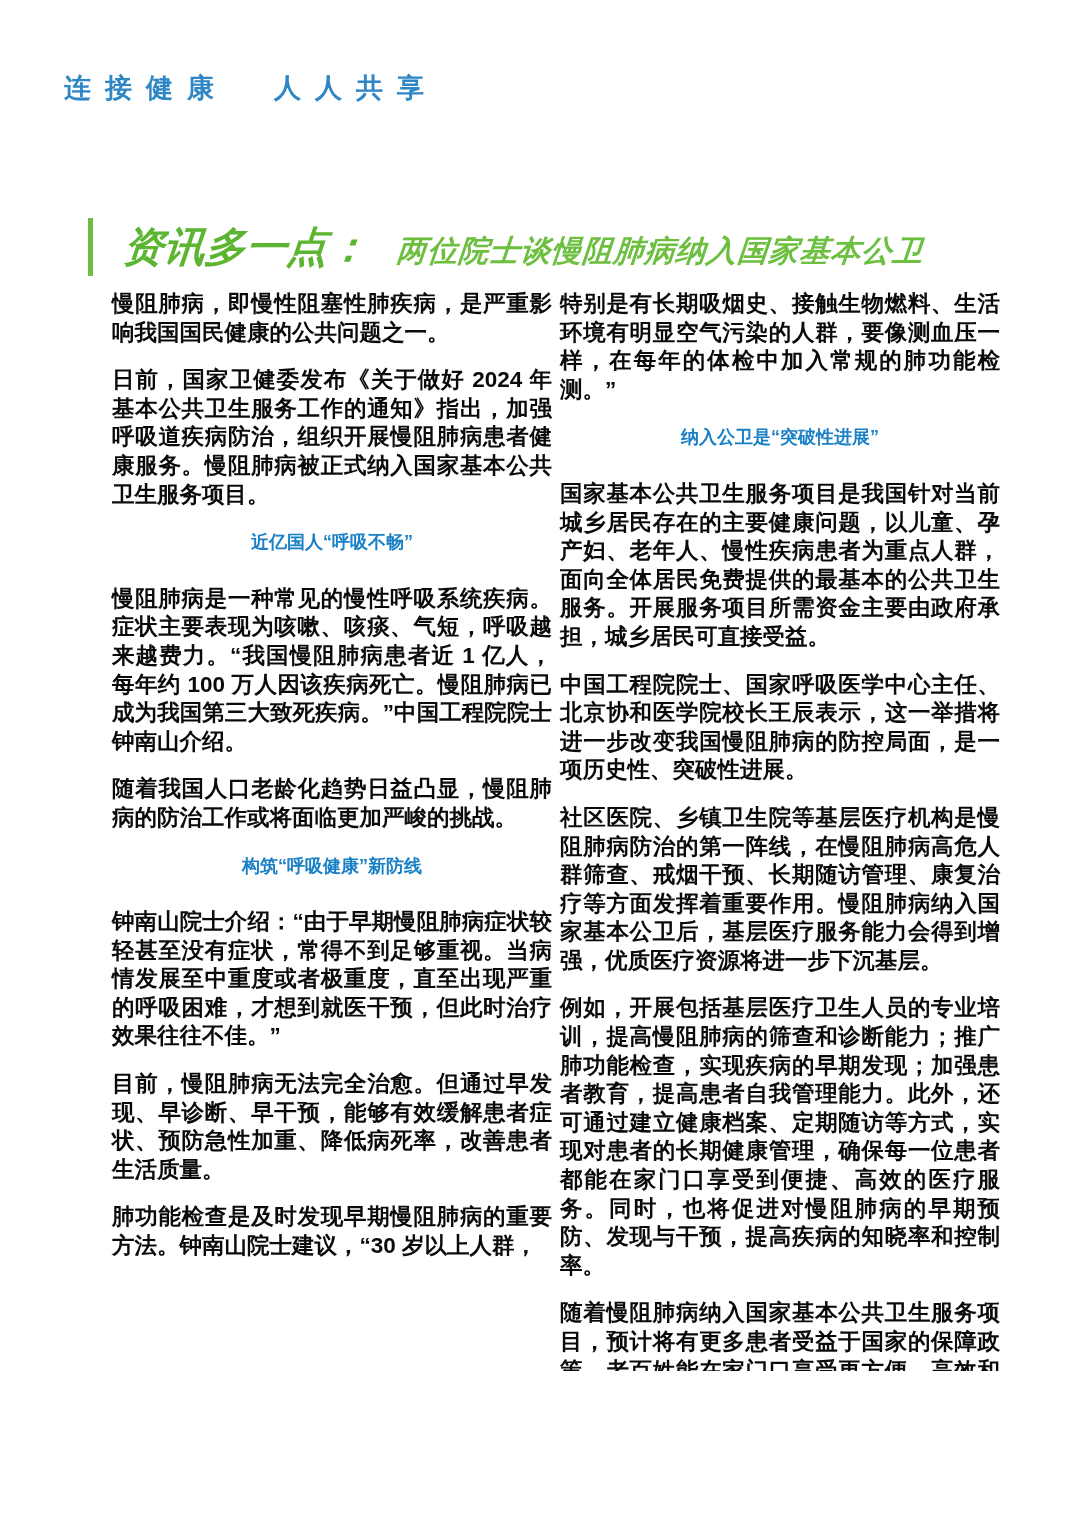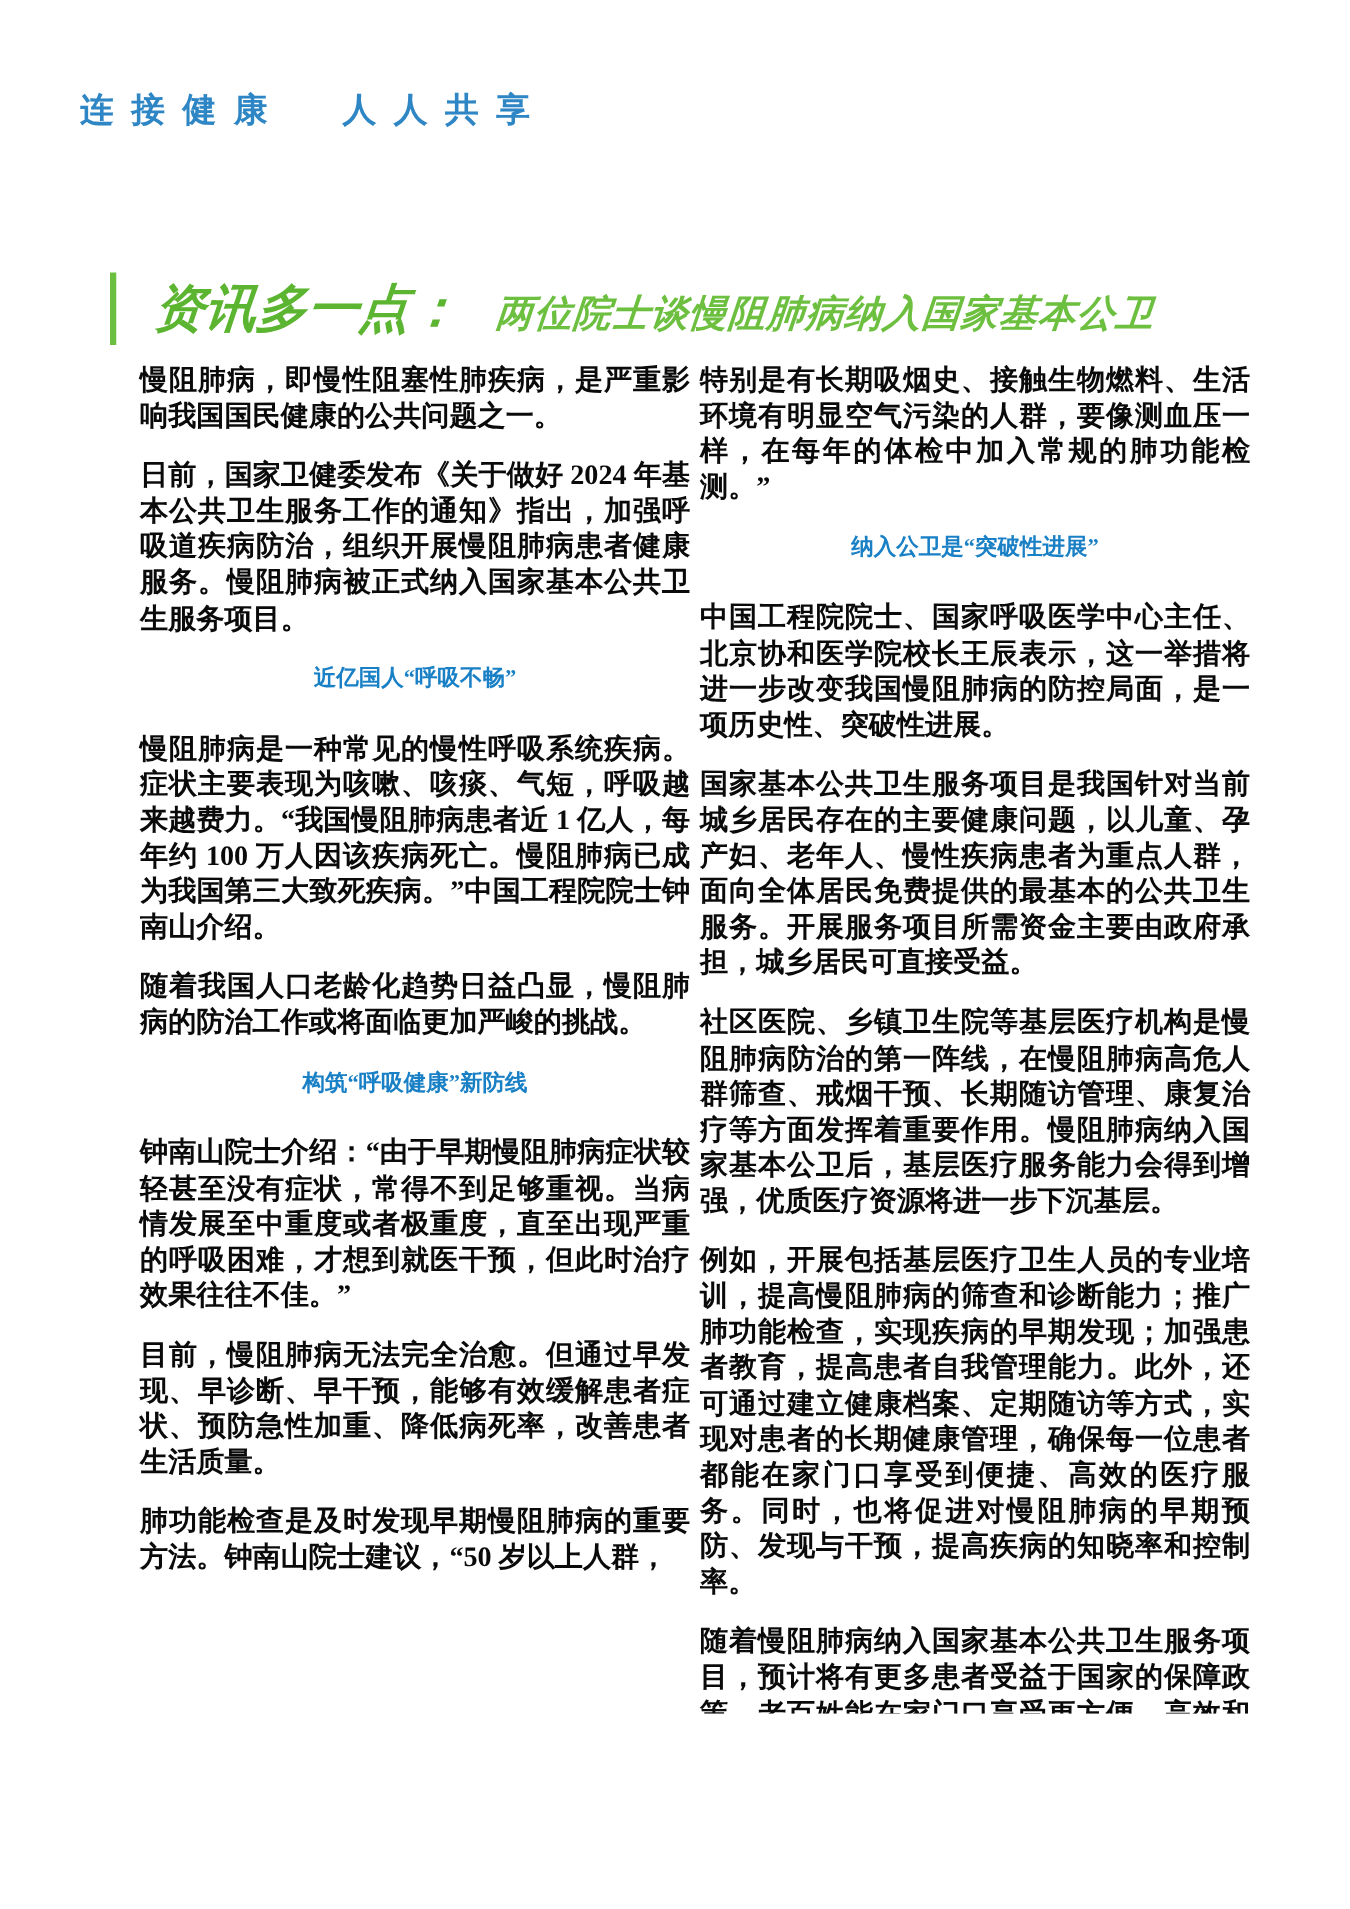--- a/index.html
+++ b/index.html
@@ -1,18 +1,18 @@
 <!DOCTYPE html>
 <html style="--accent-green: #6cbf3f; --accent-blue: #2e86c5; --accent-blue2: #1a80c6;"><head>
 <meta charset="utf-8">
 <style>
   html,body{margin:0;padding:0;background:#ffffff;}
   .page{
     position:relative;width:1080px;height:1371px;background:#fff;overflow:hidden;
-    font-family:Liberation Serif, serif;
+    font-family:Liberation Sans, sans-serif;
   }
   
   .topbar{position:absolute;top:54px;left:64px;right:52px;display:flex;justify-content:space-between;align-items:center;}
   .slogan{color:var(--accent-blue,#2e86c5);font-size:27px;font-weight:600;letter-spacing:14px;white-space:nowrap;padding-top:16px;}
   .slogan .slogan-part2{margin-left:46px;}
   .logo{display:flex;align-items:center;}
   .logo-icon{display:block;margin-right:8px;}
   .logo-text{color:#1681c4;font-size:47px;font-weight:bold;letter-spacing:2px;white-space:nowrap;}
   
   .section-head{position:absolute;top:218px;left:88px;right:60px;display:flex;align-items:center;}
@@ -54,27 +54,27 @@
   <div class="columns">
     <div class="col" id="col-left">
         <p class="para">慢阻肺病，即慢性阻塞性肺疾病，是严重影响我国国民健康的公共问题之一。</p>
         <p class="para">日前，国家卫健委发布《关于做好 2024 年基本公共卫生服务工作的通知》指出，加强呼吸道疾病防治，组织开展慢阻肺病患者健康服务。慢阻肺病被正式纳入国家基本公共卫生服务项目。</p>
         <h3 class="subhead">近亿国人“呼吸不畅”</h3>
         <p class="para">慢阻肺病是一种常见的慢性呼吸系统疾病。症状主要表现为咳嗽、咳痰、气短，呼吸越来越费力。“我国慢阻肺病患者近 1 亿人，每年约 100 万人因该疾病死亡。慢阻肺病已成为我国第三大致死疾病。”中国工程院院士钟南山介绍。</p>
         <p class="para">随着我国人口老龄化趋势日益凸显，慢阻肺病的防治工作或将面临更加严峻的挑战。</p>
         <h3 class="subhead">构筑“呼吸健康”新防线</h3>
         <p class="para">钟南山院士介绍：“由于早期慢阻肺病症状较轻甚至没有症状，常得不到足够重视。当病情发展至中重度或者极重度，直至出现严重的呼吸困难，才想到就医干预，但此时治疗效果往往不佳。”</p>
         <p class="para">目前，慢阻肺病无法完全治愈。但通过早发现、早诊断、早干预，能够有效缓解患者症状、预防急性加重、降低病死率，改善患者生活质量。</p>
-        <p class="para">肺功能检查是及时发现早期慢阻肺病的重要方法。钟南山院士建议，“50 岁以上人群，</p>
+        <p class="para">肺功能检查是及时发现早期慢阻肺病的重要方法。钟南山院士建议，“30 岁以上人群，</p>
       </div>
     <div class="col" id="col-right">
         <p class="para">特别是有长期吸烟史、接触生物燃料、生活环境有明显空气污染的人群，要像测血压一样，在每年的体检中加入常规的肺功能检测。”</p>
         <h3 class="subhead">纳入公卫是“突破性进展”</h3>
+        <p class="para">国家基本公共卫生服务项目是我国针对当前城乡居民存在的主要健康问题，以儿童、孕产妇、老年人、慢性疾病患者为重点人群，面向全体居民免费提供的最基本的公共卫生服务。开展服务项目所需资金主要由政府承担，城乡居民可直接受益。</p>
         <p class="para">中国工程院院士、国家呼吸医学中心主任、北京协和医学院校长王辰表示，这一举措将进一步改变我国慢阻肺病的防控局面，是一项历史性、突破性进展。</p>
-        <p class="para">国家基本公共卫生服务项目是我国针对当前城乡居民存在的主要健康问题，以儿童、孕产妇、老年人、慢性疾病患者为重点人群，面向全体居民免费提供的最基本的公共卫生服务。开展服务项目所需资金主要由政府承担，城乡居民可直接受益。</p>
         <p class="para">社区医院、乡镇卫生院等基层医疗机构是慢阻肺病防治的第一阵线，在慢阻肺病高危人群筛查、戒烟干预、长期随访管理、康复治疗等方面发挥着重要作用。慢阻肺病纳入国家基本公卫后，基层医疗服务能力会得到增强，优质医疗资源将进一步下沉基层。</p>
         <p class="para">例如，开展包括基层医疗卫生人员的专业培训，提高慢阻肺病的筛查和诊断能力；推广肺功能检查，实现疾病的早期发现；加强患者教育，提高患者自我管理能力。此外，还可通过建立健康档案、定期随访等方式，实现对患者的长期健康管理，确保每一位患者都能在家门口享受到便捷、高效的医疗服务。同时，也将促进对慢阻肺病的早期预防、发现与干预，提高疾病的知晓率和控制率。</p>
         <p class="para">随着慢阻肺病纳入国家基本公共卫生服务项目，预计将有更多患者受益于国家的保障政策。老百姓能在家门口享受更方便、高效和规范的医疗服务，不仅有助于改善健康状况，降低医疗负担，也将为推动我国公共卫生事业的发展、实现“健康中国 2030”愿景提供有力支持。</p>
       </div>
   </div>
 
   <div class="footer">
     <span>全国资讯</span>
     <span class="sep">|</span>
     <span>3</span>

